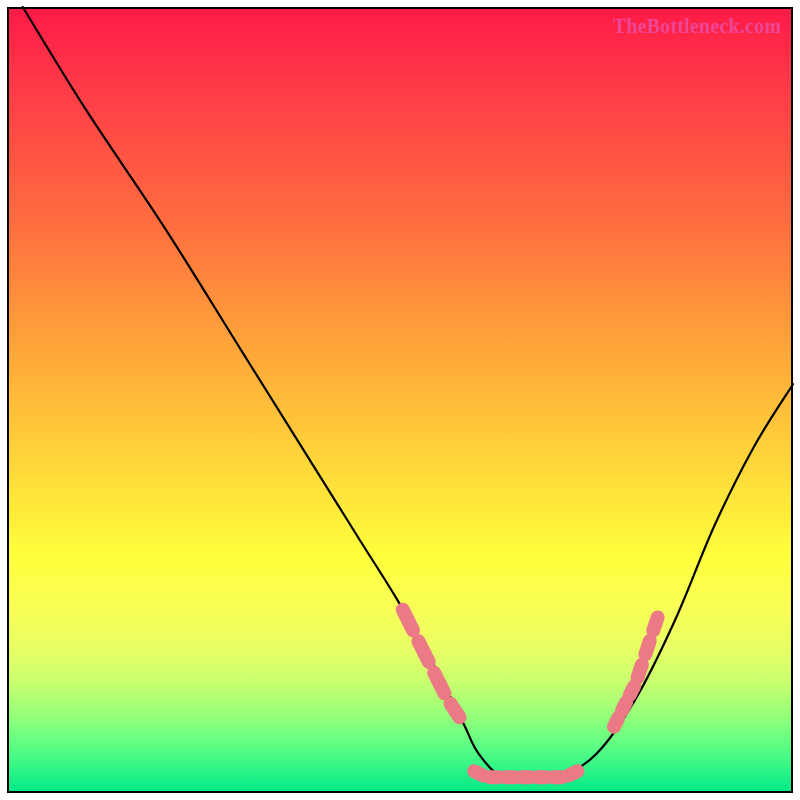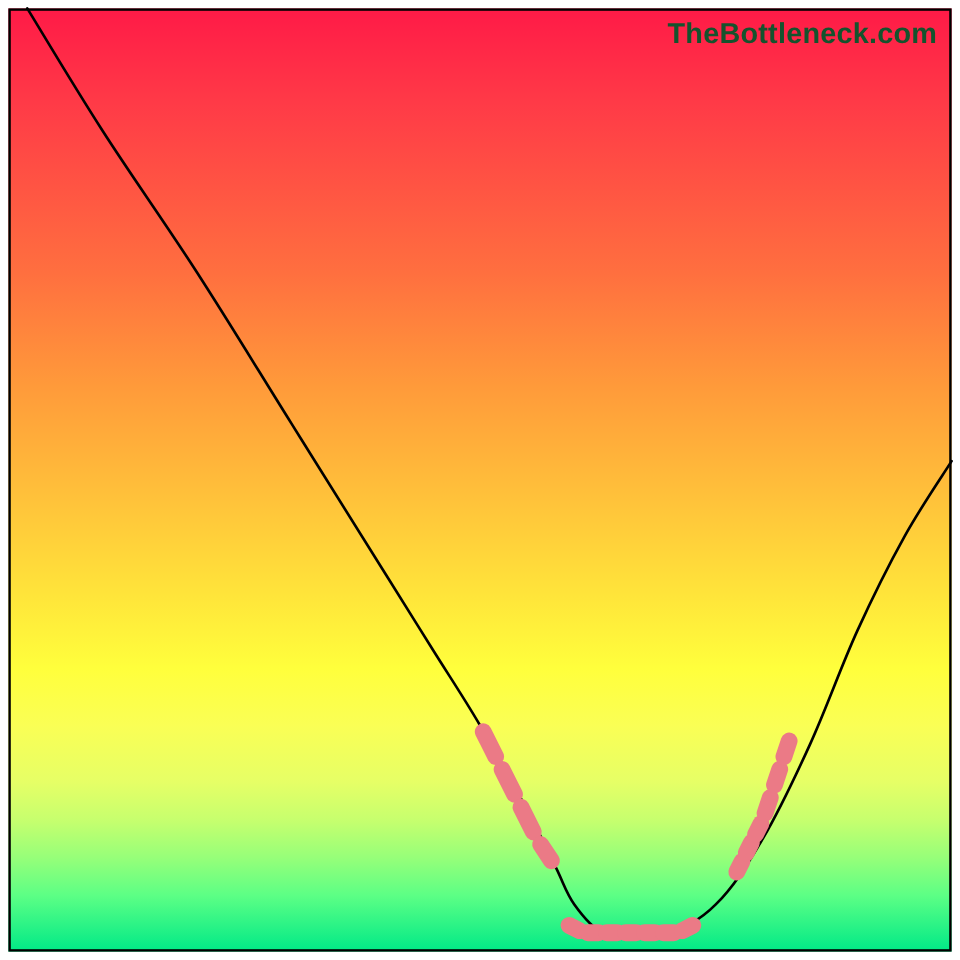--- a/index.html
+++ b/index.html
@@ -57,24 +57,24 @@
     top: 0;
     width: 786px;
     height: 786px;
     overflow: visible;
     pointer-events: none;
   }
   .watermark {
     position: absolute;
     top: 8px;
     right: 12px;
-    font-family: Liberation Sans, sans-serif;
-    font-size: 24px;
+    font-family: Liberation Serif, serif;
+    font-size: 20px;
     font-weight: 600;
-    color: #14532d;
+    color: #ec4899;
     letter-spacing: 0.2px;
     pointer-events: none;
     user-select: none;
   }
 </style>
 </head>
 <body>
 
 <div class="chart-area">
   <div class="plot-rect"></div>

